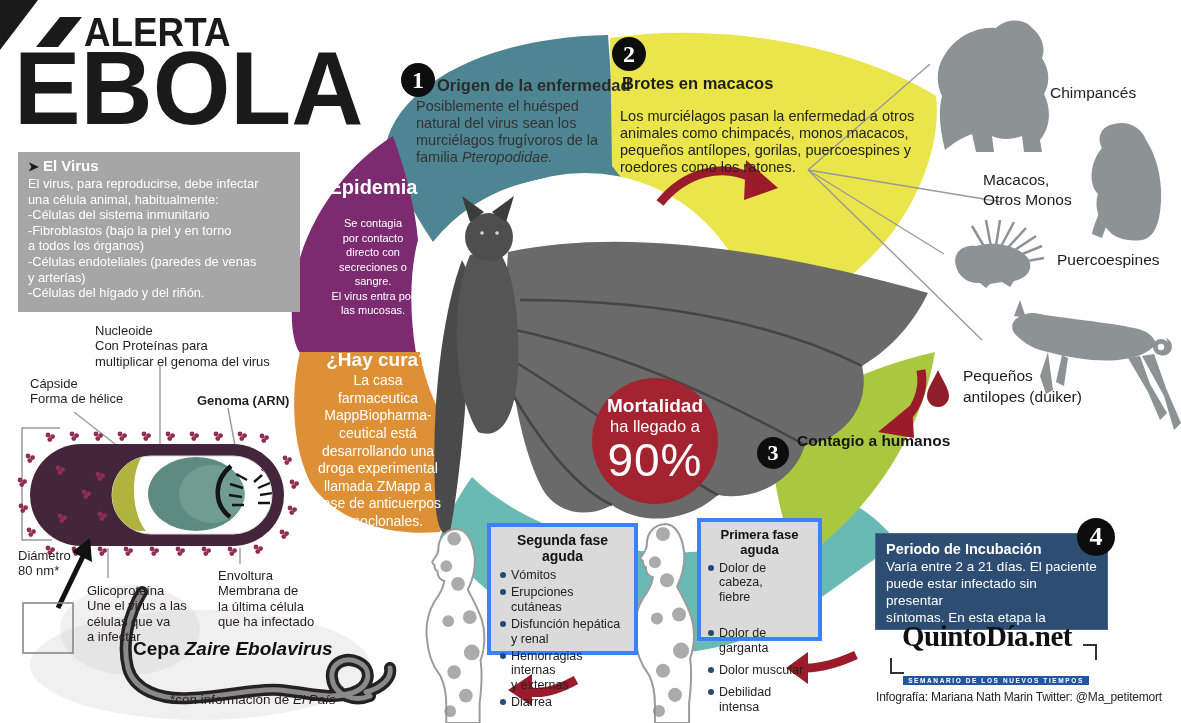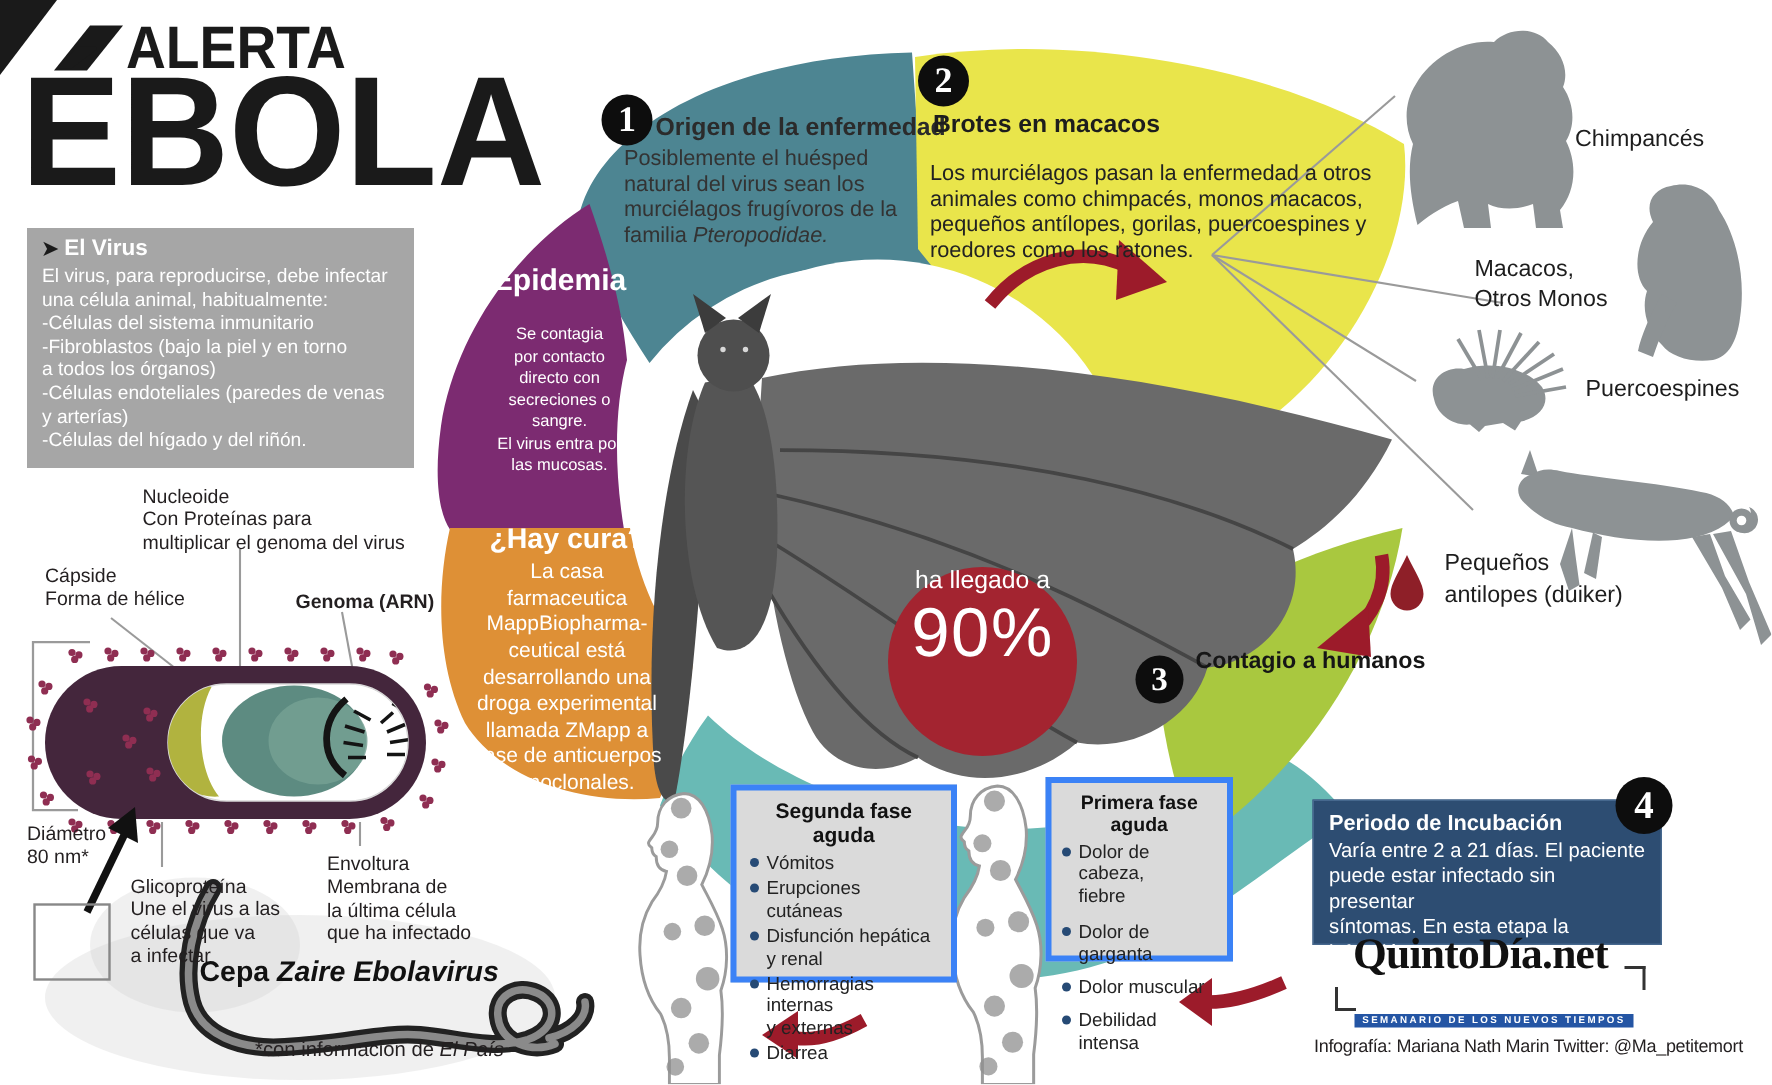--- a/index.html
+++ b/index.html
@@ -11,21 +11,21 @@
   svg{display:block}
   #baseart{position:absolute;left:0;top:0;z-index:1}
   .txt{position:absolute;z-index:2}
   .badge{position:absolute;z-index:3;width:34px;height:34px;border-radius:50%;background:#0d0d0d;
          color:#fff;font-family:"Liberation Serif",serif;font-weight:bold;font-size:24px;
          display:flex;align-items:center;justify-content:center}
   .alerta{left:84px;top:10px;font-size:40px;font-weight:900;color:#1a1a1a;
           transform:scaleX(.92);transform-origin:left top;letter-spacing:0}
   .ebola{left:14px;top:36px;font-size:104px;font-weight:900;color:#1a1a1a;line-height:1;
          transform:scaleX(.96);transform-origin:left top}
-  .virusbox{left:18px;top:152px;width:258px;height:160px;background:#a6a6a6;padding:5px 10px;box-sizing:border-box}
+  .virusbox{left:18px;top:152px;width:282px;height:160px;background:#a6a6a6;padding:5px 10px;box-sizing:border-box}
   .virusbox .hd{font-size:15px;font-weight:bold;color:#fff}
   .virusbox .hd .arr{color:#1a1a1a;font-size:13px;margin-right:4px}
   .virusbox .bd{font-size:12.8px;line-height:1.22;color:#fff;margin-top:2px}
   .lbl{font-size:13px;line-height:1.18;color:#231f20}
   .graybox{position:absolute;z-index:2;background:#dadada;border:4px solid #3b82f6;box-sizing:border-box;padding:5px 7px}
   .graybox .hd{font-weight:bold;color:#111;text-align:center}
   .blist{list-style:none;margin:4px 0 0 0;padding:0}
   .blist li{position:relative;padding-left:13px;white-space:pre-line;font-size:12.5px;line-height:1.15;color:#222}
   .blist li::before{content:"";position:absolute;left:2px;top:4px;width:6px;height:6px;border-radius:50%;background:#264a75}
   .mortal{left:592px;top:378px;width:126px;height:126px;border-radius:50%;background:#a32430;
@@ -296,20 +296,21 @@
 MappBiopharma-
 ceutical está
 desarrollando una
 droga experimental
 llamada ZMapp a
 base de anticuerpos
 monoclonales.</div>
   </div>
 
   <div class="txt mortal">
+    <div class="b" style="font-size:19px;padding-top:17px">Mortalidad</div>
     <div style="font-size:16.5px">ha llegado a</div>
     <div style="font-size:46px;letter-spacing:1px;margin-top:-3px">90%</div>
   </div>
 
   <div class="badge" style="left:757px;top:437px;width:32px;height:32px;font-size:22px">3</div>
   <div class="txt b" style="left:797px;top:432px;font-size:15.5px;color:#161616">Contagio a humanos</div>
 
   <div class="badge" style="left:1077px;top:518px;width:38px;height:38px;font-size:26px">4</div>
   <div class="txt incub">
     <div class="b" style="font-size:14.5px">Periodo de Incubación</div>
@@ -334,21 +335,21 @@
       <li style="margin-bottom:3px">Disfunción hepática
 y renal</li>
       <li style="margin-bottom:3px">Hemorragias internas
 y externas</li>
       <li>Diarrea</li>
     </ul>
   </div>
   <div class="graybox" style="left:697px;top:518px;width:125px;height:123px;padding:5px 5px">
     <div class="hd" style="font-size:13px">Primera fase aguda</div>
     <ul class="blist">
-      <li style="margin-bottom:10px">Dolor de cabeza,
+      <li style="margin-bottom:22px">Dolor de cabeza,
 fiebre</li>
       <li style="margin-bottom:8px">Dolor de garganta</li>
       <li style="margin-bottom:8px">Dolor muscular</li>
       <li>Debilidad intensa</li>
     </ul>
   </div>
 
   <div class="bracket" style="left:890px;top:658px;border-left:2px solid #333;border-bottom:2px solid #333"></div>
   <div class="bracket" style="left:1083px;top:644px;border-right:2px solid #333;border-top:2px solid #333"></div>
   <div class="txt logo" style="left:902px;top:620px">QuintoDía.net</div>

